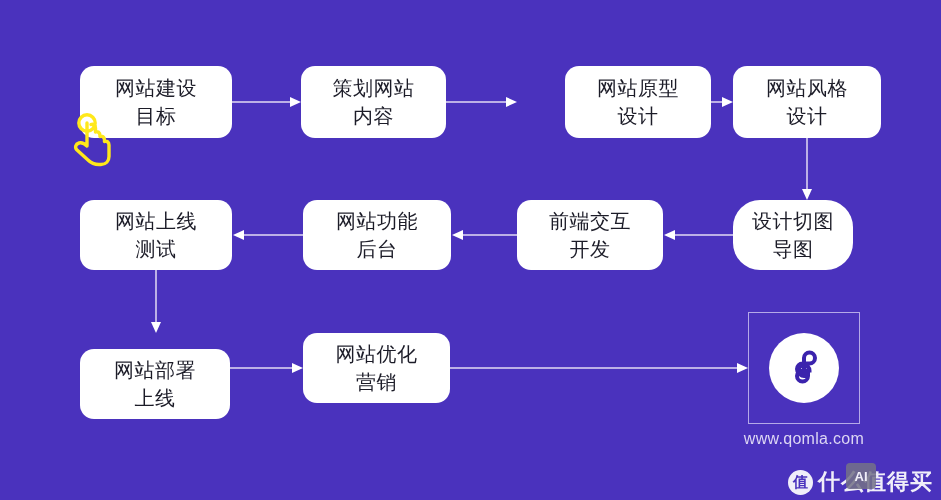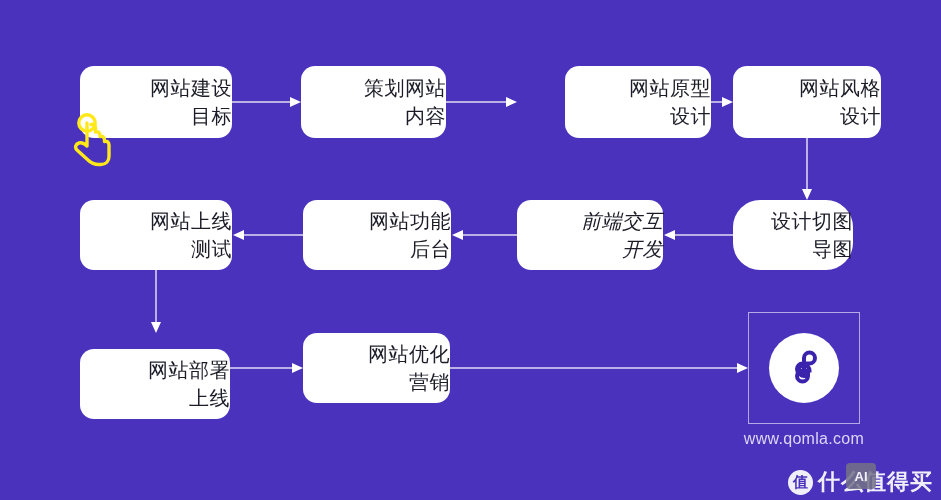--- a/index.html
+++ b/index.html
@@ -18,21 +18,21 @@
     height: 500px;
     background: #4a32bd;
     overflow: hidden;
   }
   .flow-node {
     position: absolute;
     background: #ffffff;
     border-radius: 14px;
     display: flex;
     flex-direction: column;
-    align-items: flex-end;
+    align-items: center;
     justify-content: center;
     color: #1c1c28;
     font-size: 20px;
     line-height: 1.42;
     letter-spacing: 0.5px;
     font-weight: 400;
     box-sizing: border-box;
     text-align: center;
     font-family: "Liberation Sans", "DejaVu Sans", sans-serif;
   }
@@ -233,21 +233,21 @@
   <div class="flow-node" style="left:733px; top:66px; width:148px; height:72px;">
     <span class="ln">网站风格</span>
     <span class="ln">设计</span>
   </div>
 
   <div class="flow-node" style="left:733px; top:200px; width:120px; height:70px;border-radius:27px;">
     <span class="ln">设计切图</span>
     <span class="ln">导图</span>
   </div>
 
-  <div class="flow-node" style="left:517px; top:200px; width:146px; height:70px;font-style:italic;">
+  <div class="flow-node" style="left:517px; top:200px; width:146px; height:70px;">
     <span class="ln">前端交互</span>
     <span class="ln">开发</span>
   </div>
 
   <div class="flow-node" style="left:303px; top:200px; width:148px; height:70px;">
     <span class="ln">网站功能</span>
     <span class="ln">后台</span>
   </div>
 
   <div class="flow-node" style="left:80px; top:200px; width:152px; height:70px;">

